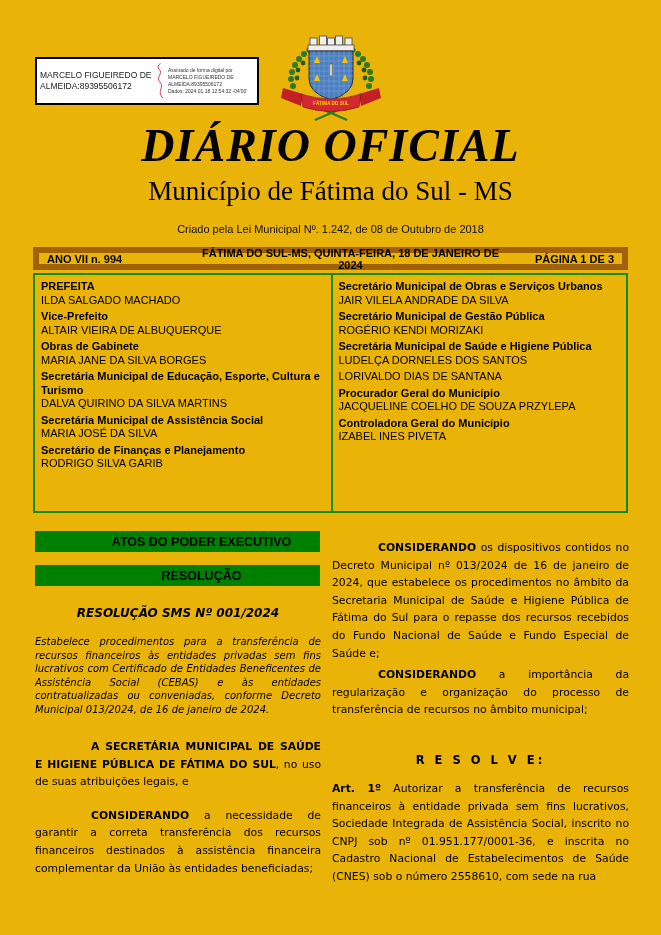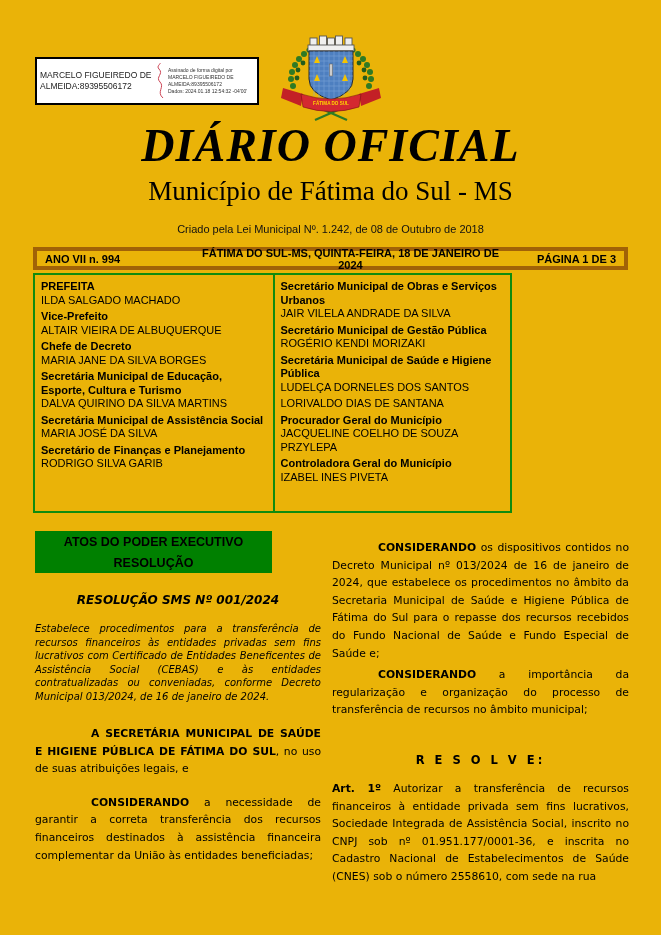--- a/index.html
+++ b/index.html
@@ -20,42 +20,42 @@
   
   .masthead-title{position:absolute;top:119px;left:0;width:100%;text-align:center;
         font-family:"Liberation Serif",serif;font-weight:bold;font-size:46px;letter-spacing:1px;font-style:italic;}
   .masthead-sub{position:absolute;top:176px;left:0;width:100%;text-align:center;
         font-family:"Liberation Serif",serif;font-size:27px;}
   .masthead-created{position:absolute;top:223px;left:0;width:100%;text-align:center;
         font-size:11px;color:#111;}
 
   
   .info-bar{position:absolute;left:33px;top:247px;width:595px;height:23px;box-sizing:border-box;
-        border:4px solid #a16207;display:flex;align-items:center;font-weight:bold;font-size:11px;}
+        border:6px solid #a16207;display:flex;align-items:center;font-weight:bold;font-size:11px;}
   .info-edition{flex:none;width:150px;padding-left:8px;text-align:left;}
   .info-date{flex:1;text-align:center;}
   .info-page{flex:none;width:110px;padding-right:8px;text-align:right;}
 
   
-  .officials{position:absolute;left:33px;top:273px;width:479px;height:240px;box-sizing:border-box;
+  .officials{position:absolute;left:33px;top:273px;width:595px;height:240px;box-sizing:border-box;
         border:2px solid #0f8b0f;display:flex;}
   .off-col{width:50%;box-sizing:border-box;padding:5px 6px;font-size:11px;line-height:13.5px;}
   .off-col.right{border-left:2px solid #0f8b0f;}
   .off-grp{margin-bottom:3px;}
   .off-title{font-weight:bold;}
   .off-name{font-weight:normal;}
 
   
   .col-left{position:absolute;left:35px;top:527px;width:286px;}
   .col-right{position:absolute;left:332px;top:531px;width:297px;padding-top:8px;box-sizing:border-box;}
 
   .banner{width:237px;height:21px;background:#008000;color:#000;font-weight:bold;font-size:12.5px;
-        display:flex;align-items:center;justify-content:center;}
+        display:flex;align-items:center;justify-content:center;padding-left:48px;}
   .banner.first{margin-top:4px;}
-  .banner.second{}
+  .banner.second{margin-top:13px;}
 
   .res-heading{margin-top:20px;text-align:center;font-weight:bold;font-size:12px;
         font-family:"DejaVu Sans",sans-serif;font-style:italic;}
   .summary{margin-top:15px;font-family:"DejaVu Sans",sans-serif;font-style:italic;
         font-size:10px;line-height:13.5px;text-align:justify;}
   .para{font-family:"DejaVu Sans",sans-serif;font-size:10.8px;line-height:17.6px;
         text-align:justify;margin:0;}
   .col-left .para{text-indent:56px;}
   .col-left .para.preamble{margin-top:22px;}
   .col-left .para.consider{margin-top:16px;}
@@ -165,21 +165,21 @@
     <div class="off-col left">
       <div class="off-grp">
         <div class="off-title">PREFEITA</div>
         <div class="off-name">ILDA SALGADO MACHADO</div>
       </div>
       <div class="off-grp">
         <div class="off-title">Vice-Prefeito</div>
         <div class="off-name">ALTAIR VIEIRA DE ALBUQUERQUE</div>
       </div>
       <div class="off-grp">
-        <div class="off-title">Chefe de Decreto</div>
+        <div class="off-title">Obras de Gabinete</div>
         <div class="off-name">MARIA JANE DA SILVA BORGES</div>
       </div>
       <div class="off-grp">
         <div class="off-title">Secretária Municipal de Educação, Esporte, Cultura e Turismo</div>
         <div class="off-name">DALVA QUIRINO DA SILVA MARTINS</div>
       </div>
       <div class="off-grp">
         <div class="off-title">Secretária Municipal de Assistência Social</div>
         <div class="off-name">MARIA JOSÉ DA SILVA</div>
       </div>

